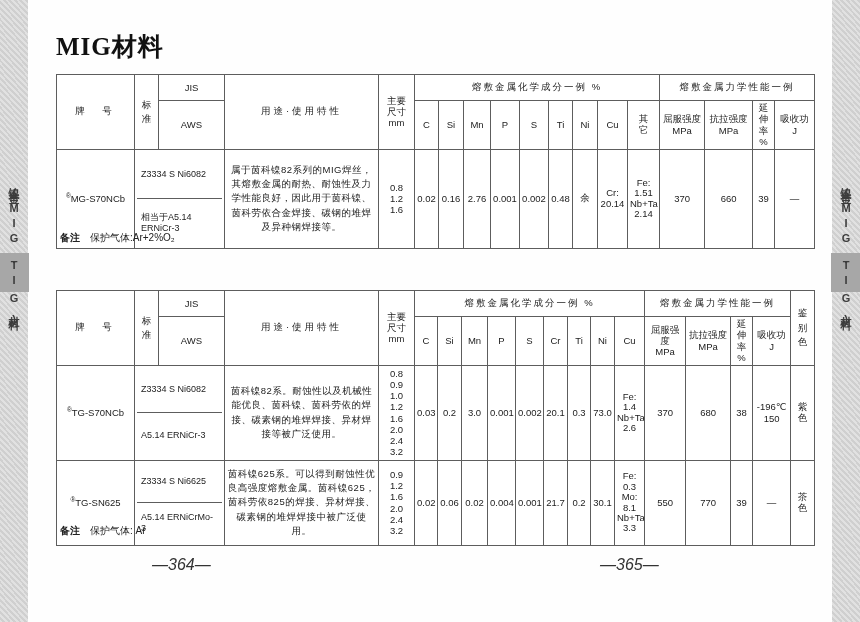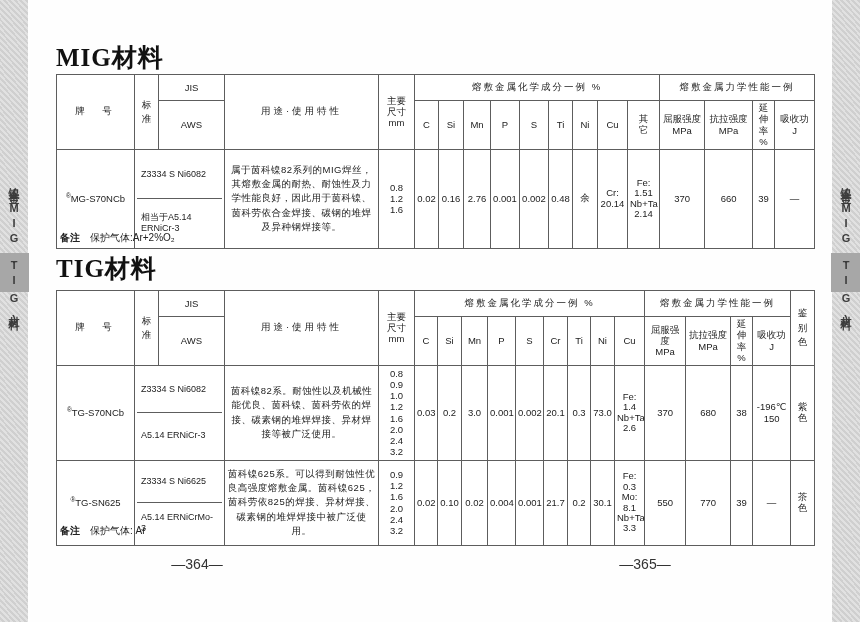--- a/index.html
+++ b/index.html
@@ -26,21 +26,21 @@
     letter-spacing:3px;line-height:28px;white-space:nowrap;
   }
   .vtext .hl{background:#a7a7a7;padding:3px 9px;}
 
   
   .section-title{
     position:absolute;left:56px;margin:0;
     font-family:"Liberation Serif","DejaVu Serif",serif;
     font-size:25px;font-weight:bold;letter-spacing:1px;color:#111;
   }
-  #mig-title{top:30px;margin-top:11px;}
+  #mig-title{top:30px;}
   #tig-title{top:252px;}
 
   table.spec{
     position:absolute;left:56px;border-collapse:collapse;table-layout:fixed;
     border:1.5px solid #3f3f3f;background:#fff;
   }
   #mig-table{top:74px;width:758px;}
   #tig-table{top:290px;width:758px;}
   table.spec th,table.spec td{
     border:1px solid #5d5d5d;padding:1px 2px;
@@ -79,21 +79,21 @@
   td.tiny{font-size:8px;line-height:1.1;}
   td.mech{font-size:10px;margin-top:20px;}
   td.smallmech{font-size:8.5px;line-height:1.2;}
   td.colorcell{font-size:9.5px;}
 
   .note{position:absolute;left:60px;font-size:10px;color:#222;}
   #mig-note{top:231px;}
   #tig-note{top:524px;}
   .note .note-label{font-weight:700;margin-right:10px;}
 
-  .pageno{position:absolute;top:556px;font-size:14px;color:#333;width:90px;text-align:center;}
+  .pageno{position:absolute;top:556px;font-size:16px;color:#333;width:90px;font-style:italic;}
   #pageno-left{left:152px;}
   #pageno-right{left:600px;}
 </style>
 </head>
 <body>
 
 <div class="page">
 
   <div class="sidebar left">
     <div class="vtext"><span>镍合金(MIG材料</span><span class="hl">・TI</span><span>G材料)</span></div>
@@ -194,21 +194,20 @@
         <td class="mech">39</td>
         <td class="mech">—</td>
       </tr>
     </tbody>
   </table>
 
   <div class="note" id="mig-note">
     <span class="note-label">备注</span><span class="note-text">保护气体:Ar+2%O₂</span>
   </div>
 
-  <h1 class="section-title" id="tig-title">TIG材料</h1>
 
   <table class="spec" id="tig-table">
     <colgroup>
       <col style="width:78px">
         <col style="width:24px">
         <col style="width:66px">
       <col style="width:154px">
         <col style="width:36px">
       <col style="width:23px">
         <col style="width:24px">
@@ -310,21 +309,21 @@
           </div>
         </td>
         <td class="usage">茵科镍625系。可以得到耐蚀性优良高强度熔敷金属。茵科镍625，茵科劳依825的焊接、异材焊接、碳素钢的堆焊焊接中被广泛使用。</td>
         <td class="pre sizes">0.9
 1.2
 1.6
 2.0
 2.4
 3.2</td>
         <td class="chem">0.02</td>
-        <td class="chem">0.10</td>
+        <td class="chem">0.06</td>
         <td class="chem">0.02</td>
         <td class="chem">0.004</td>
         <td class="chem">0.001</td>
         <td class="chem">21.7</td>
         <td class="chem">0.2</td>
         <td class="chem">30.1</td>
         <td class="chem tiny pre">Fe:
 0.3
 Mo:
 8.1

